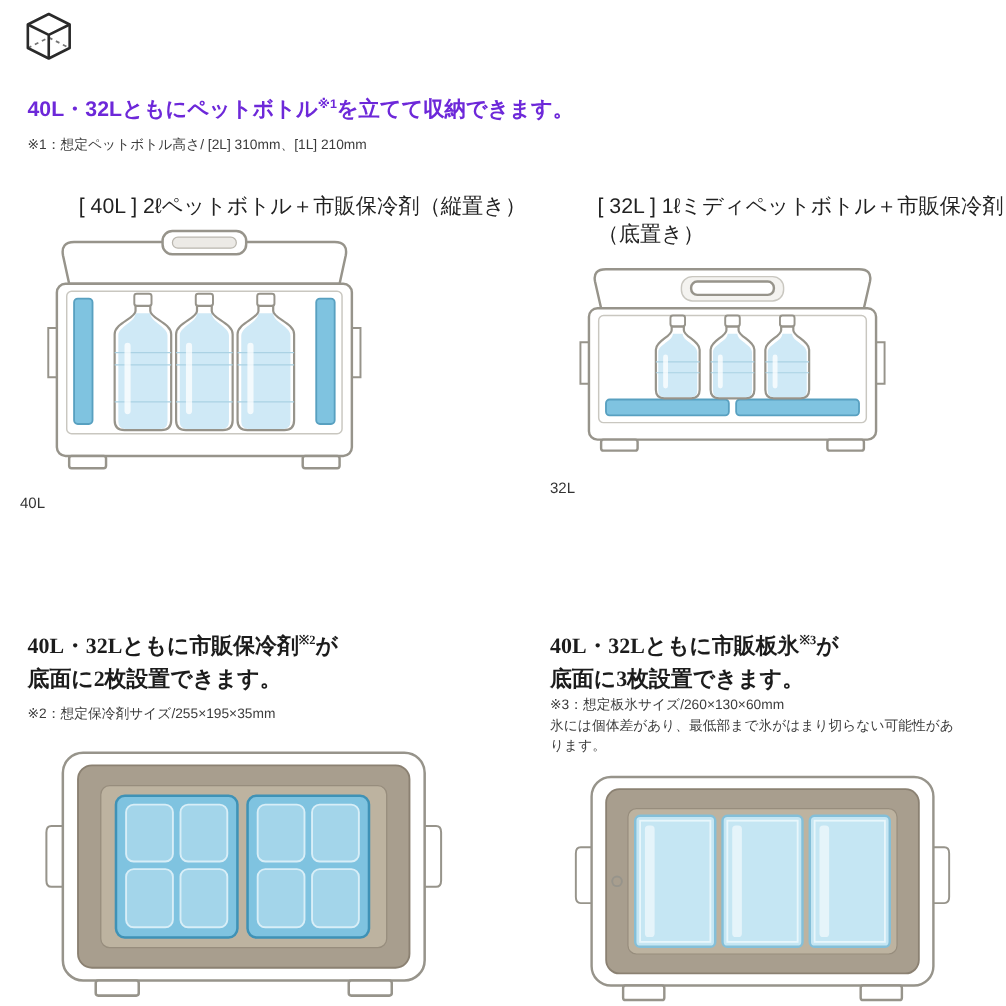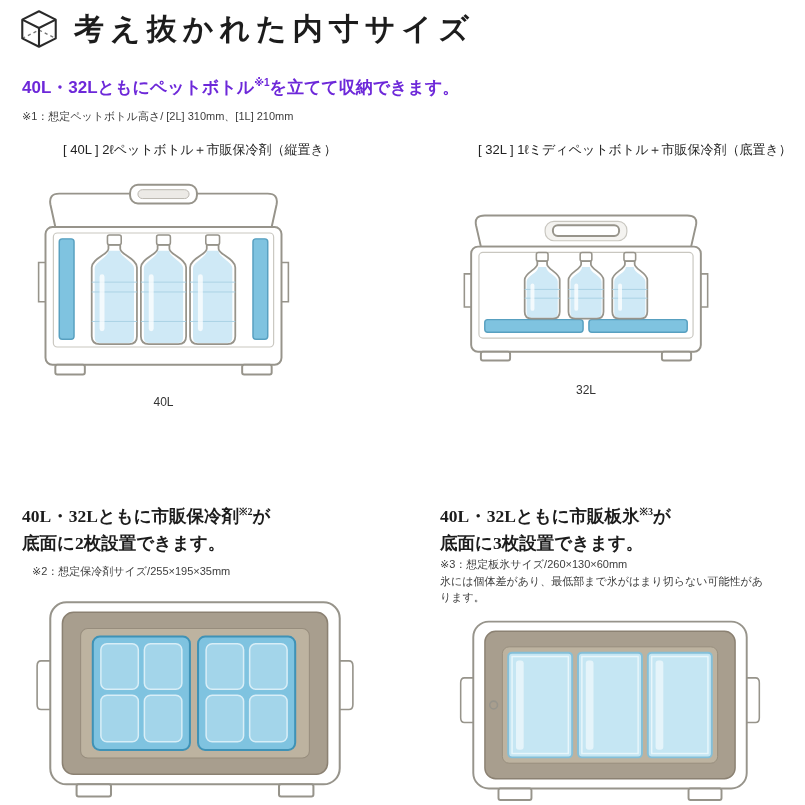--- a/index.html
+++ b/index.html
@@ -19,36 +19,36 @@
 
   .hd{position:absolute;top:6px;left:16px;display:flex;align-items:center;gap:12px;}
   .cube{width:46px;height:46px;}
   .title{font-size:30px;font-weight:600;letter-spacing:6px;color:#1c1c1c;}
 
   .lead{position:absolute;top:76px;left:22px;font-size:17px;font-weight:bold;color:#6d28d9;}
   .lead sup,.bhead sup{font-size:10px;vertical-align:super;font-weight:bold;}
   .note{font-size:11px;color:#3c3c3c;line-height:1.5;}
   .note1{position:absolute;top:108px;left:22px;}
 
-  .colhead{position:absolute;top:141px;font-size:13px;color:#222;padding-left:41px;}
+  .colhead{position:absolute;top:153px;font-size:17px;color:#222;padding-left:41px;}
   .colhead.left{left:22px;}
   .colhead.right{left:437px;}
 
-  figure{position:absolute;text-align:center;}
+  figure{position:absolute;}
   .fig40{top:172px;left:16px;width:295px;}
   .fig32{top:196px;left:440px;width:292px;}
   .figPacks{top:588px;left:28px;width:334px;}
   .figIce{top:610px;left:450px;width:320px;}
   figcaption{font-size:12px;color:#333;margin-top:2px;}
   figure svg{display:block;width:100%;height:auto;}
 
   .bhead{position:absolute;top:503px;font-size:17.5px;font-weight:bold;line-height:1.55;color:#1c1c1c;font-family:Liberation Serif, serif;}
   .bleft{left:22px;}
   .bright{left:440px;}
-  .bnote-left{position:absolute;top:563px;left:22px;margin-left:10px;}
+  .bnote-left{position:absolute;top:563px;left:22px;}
   .bnote-right{position:absolute;top:556px;left:440px;width:332px;}
 
   
   .outline{fill:#fff;stroke:var(--line);stroke-width:2;}
   .outline2{fill:none;stroke:var(--line);stroke-width:1.6;}
   .thinline{fill:none;stroke:var(--line-light);stroke-width:1.2;}
   .thinfill{fill:#eceae6;stroke:#b9b6ae;stroke-width:1;}
   .recess{fill:#f4f3f0;stroke:var(--line-light);stroke-width:1.2;}
   .water{fill:var(--water);}
   .cap{fill:#fff;stroke:var(--line);stroke-width:1.6;}
@@ -69,21 +69,20 @@
 <body>
 
 <div class="page">
 
   <header class="hd">
     <svg class="cube" viewBox="0 0 44 44" aria-hidden="true">
       <path class="cubeicon" d="M22 5 L38 13 V31 L22 39 L6 31 V13 Z"></path>
       <path class="cubeicon" d="M6 13 L22 21 L38 13 M22 21 V39"></path>
       <path class="cubeicon-dash" d="M6 31 L22 23 L38 31"></path>
     </svg>
-    <h1 class="title">考え抜かれた内寸サイズ</h1>
   </header>
 
   <p class="lead"><span>40L・32Lともにペットボトル</span><sup>※1</sup><span>を立てて収納できます。</span></p>
 
   <p class="note note1">※1：想定ペットボトル高さ/ [2L] 310mm、[1L] 210mm</p>
 
   <div class="colhead left">[ 40L ] 2ℓペットボトル＋市販保冷剤（縦置き）</div>
   <div class="colhead right">[ 32L ] 1ℓミディペットボトル＋市販保冷剤（底置き）</div>
 
   <figure class="fig fig40">

